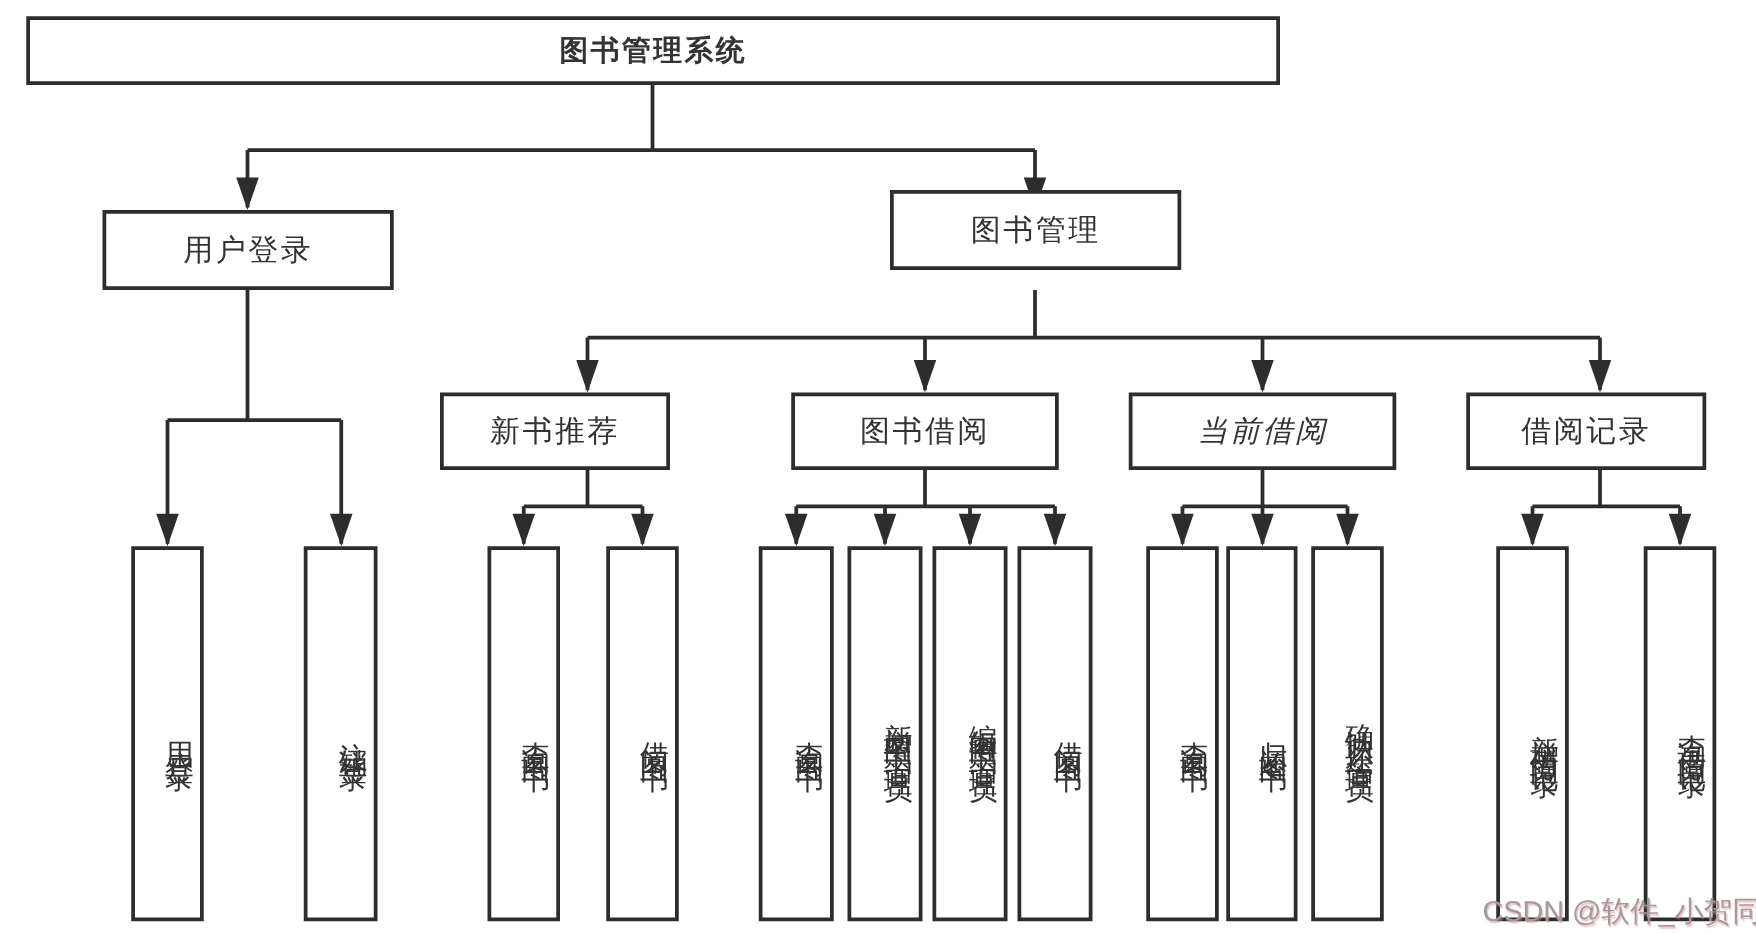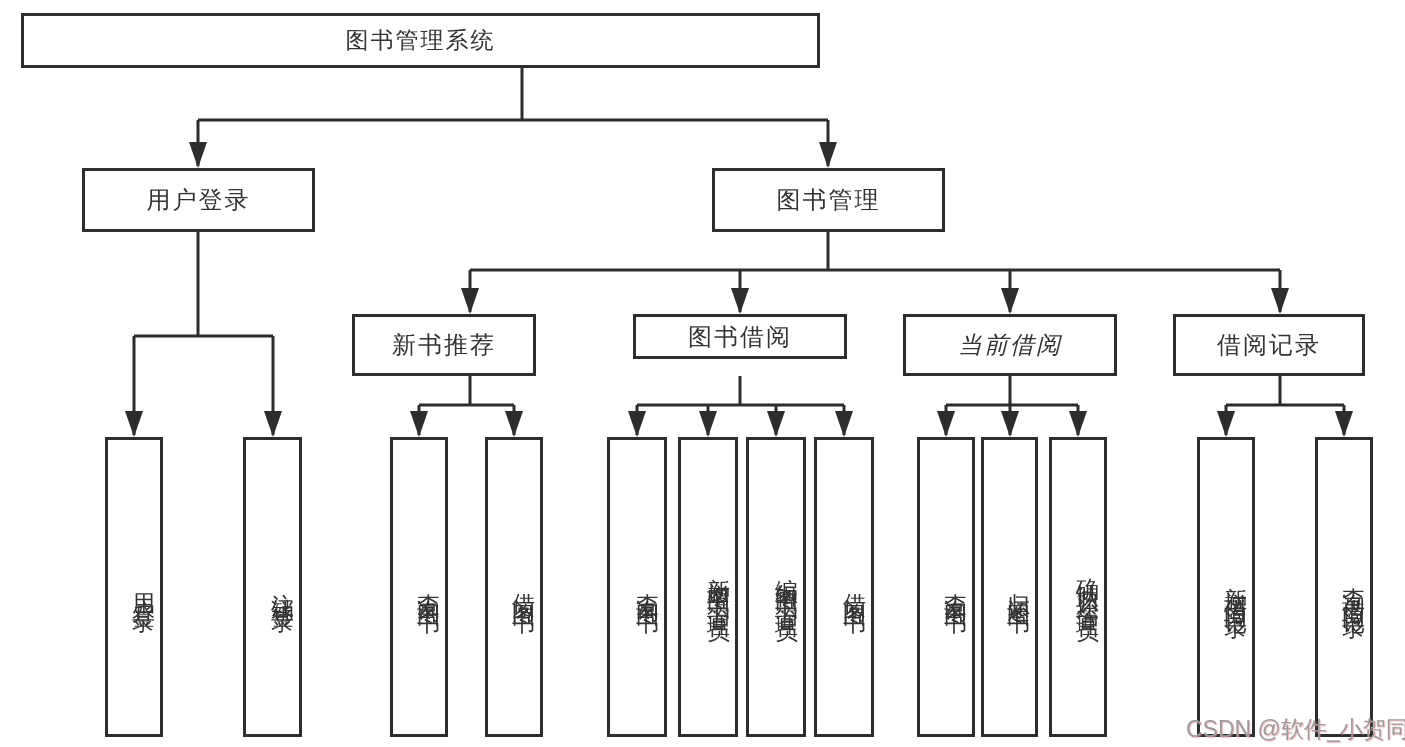--- a/index.html
+++ b/index.html
@@ -73,27 +73,27 @@
       <polygon points="767,411 785,411 776,437"></polygon>
       <polygon points="835,411 853,411 844,437"></polygon>
       <polygon points="937,411 955,411 946,437"></polygon>
       <polygon points="1001,411 1019,411 1010,437"></polygon>
       <polygon points="1069,411 1087,411 1078,437"></polygon>
       <polygon points="1217,411 1235,411 1226,437"></polygon>
       <polygon points="1335,411 1353,411 1344,437"></polygon>
     </g>
   </svg>
 
-  <div class="hbox root" style="left:21px; top:13px; width:799px; height:55px;">图书管理系统</div>
+  <div class="hbox root" style="left:21px; top:13px; width:1003px; height:55px;font-weight:bold;">图书管理系统</div>
 
   <div class="hbox" style="left:82px; top:168px; width:233px; height:64px;">用户登录</div>
-  <div class="hbox" style="left:712px; top:168px; width:233px; height:64px;">图书管理</div>
+  <div class="hbox" style="left:712px; top:152px; width:233px; height:64px;">图书管理</div>
 
   <div class="hbox" style="left:352px; top:314px; width:184px; height:62px;">新书推荐</div>
-  <div class="hbox" style="left:633px; top:314px; width:214px; height:45px;">图书借阅</div>
+  <div class="hbox" style="left:633px; top:314px; width:214px; height:62px;">图书借阅</div>
   <div class="hbox" style="left:903px; top:314px; width:214px; height:62px;font-style:italic;">当前借阅</div>
   <div class="hbox" style="left:1173px; top:314px; width:192px; height:62px;">借阅记录</div>
 
   <div class="vbox" style="left:105px; width:58px;">用户登录</div>
   <div class="vbox" style="left:243px; width:59px;">注销登录</div>
 
   <div class="vbox" style="left:390px; width:58px;">查询图书</div>
   <div class="vbox" style="left:485px; width:58px;">借阅图书</div>
 
   <div class="vbox" style="left:607px; width:60px;">查询图书</div>

